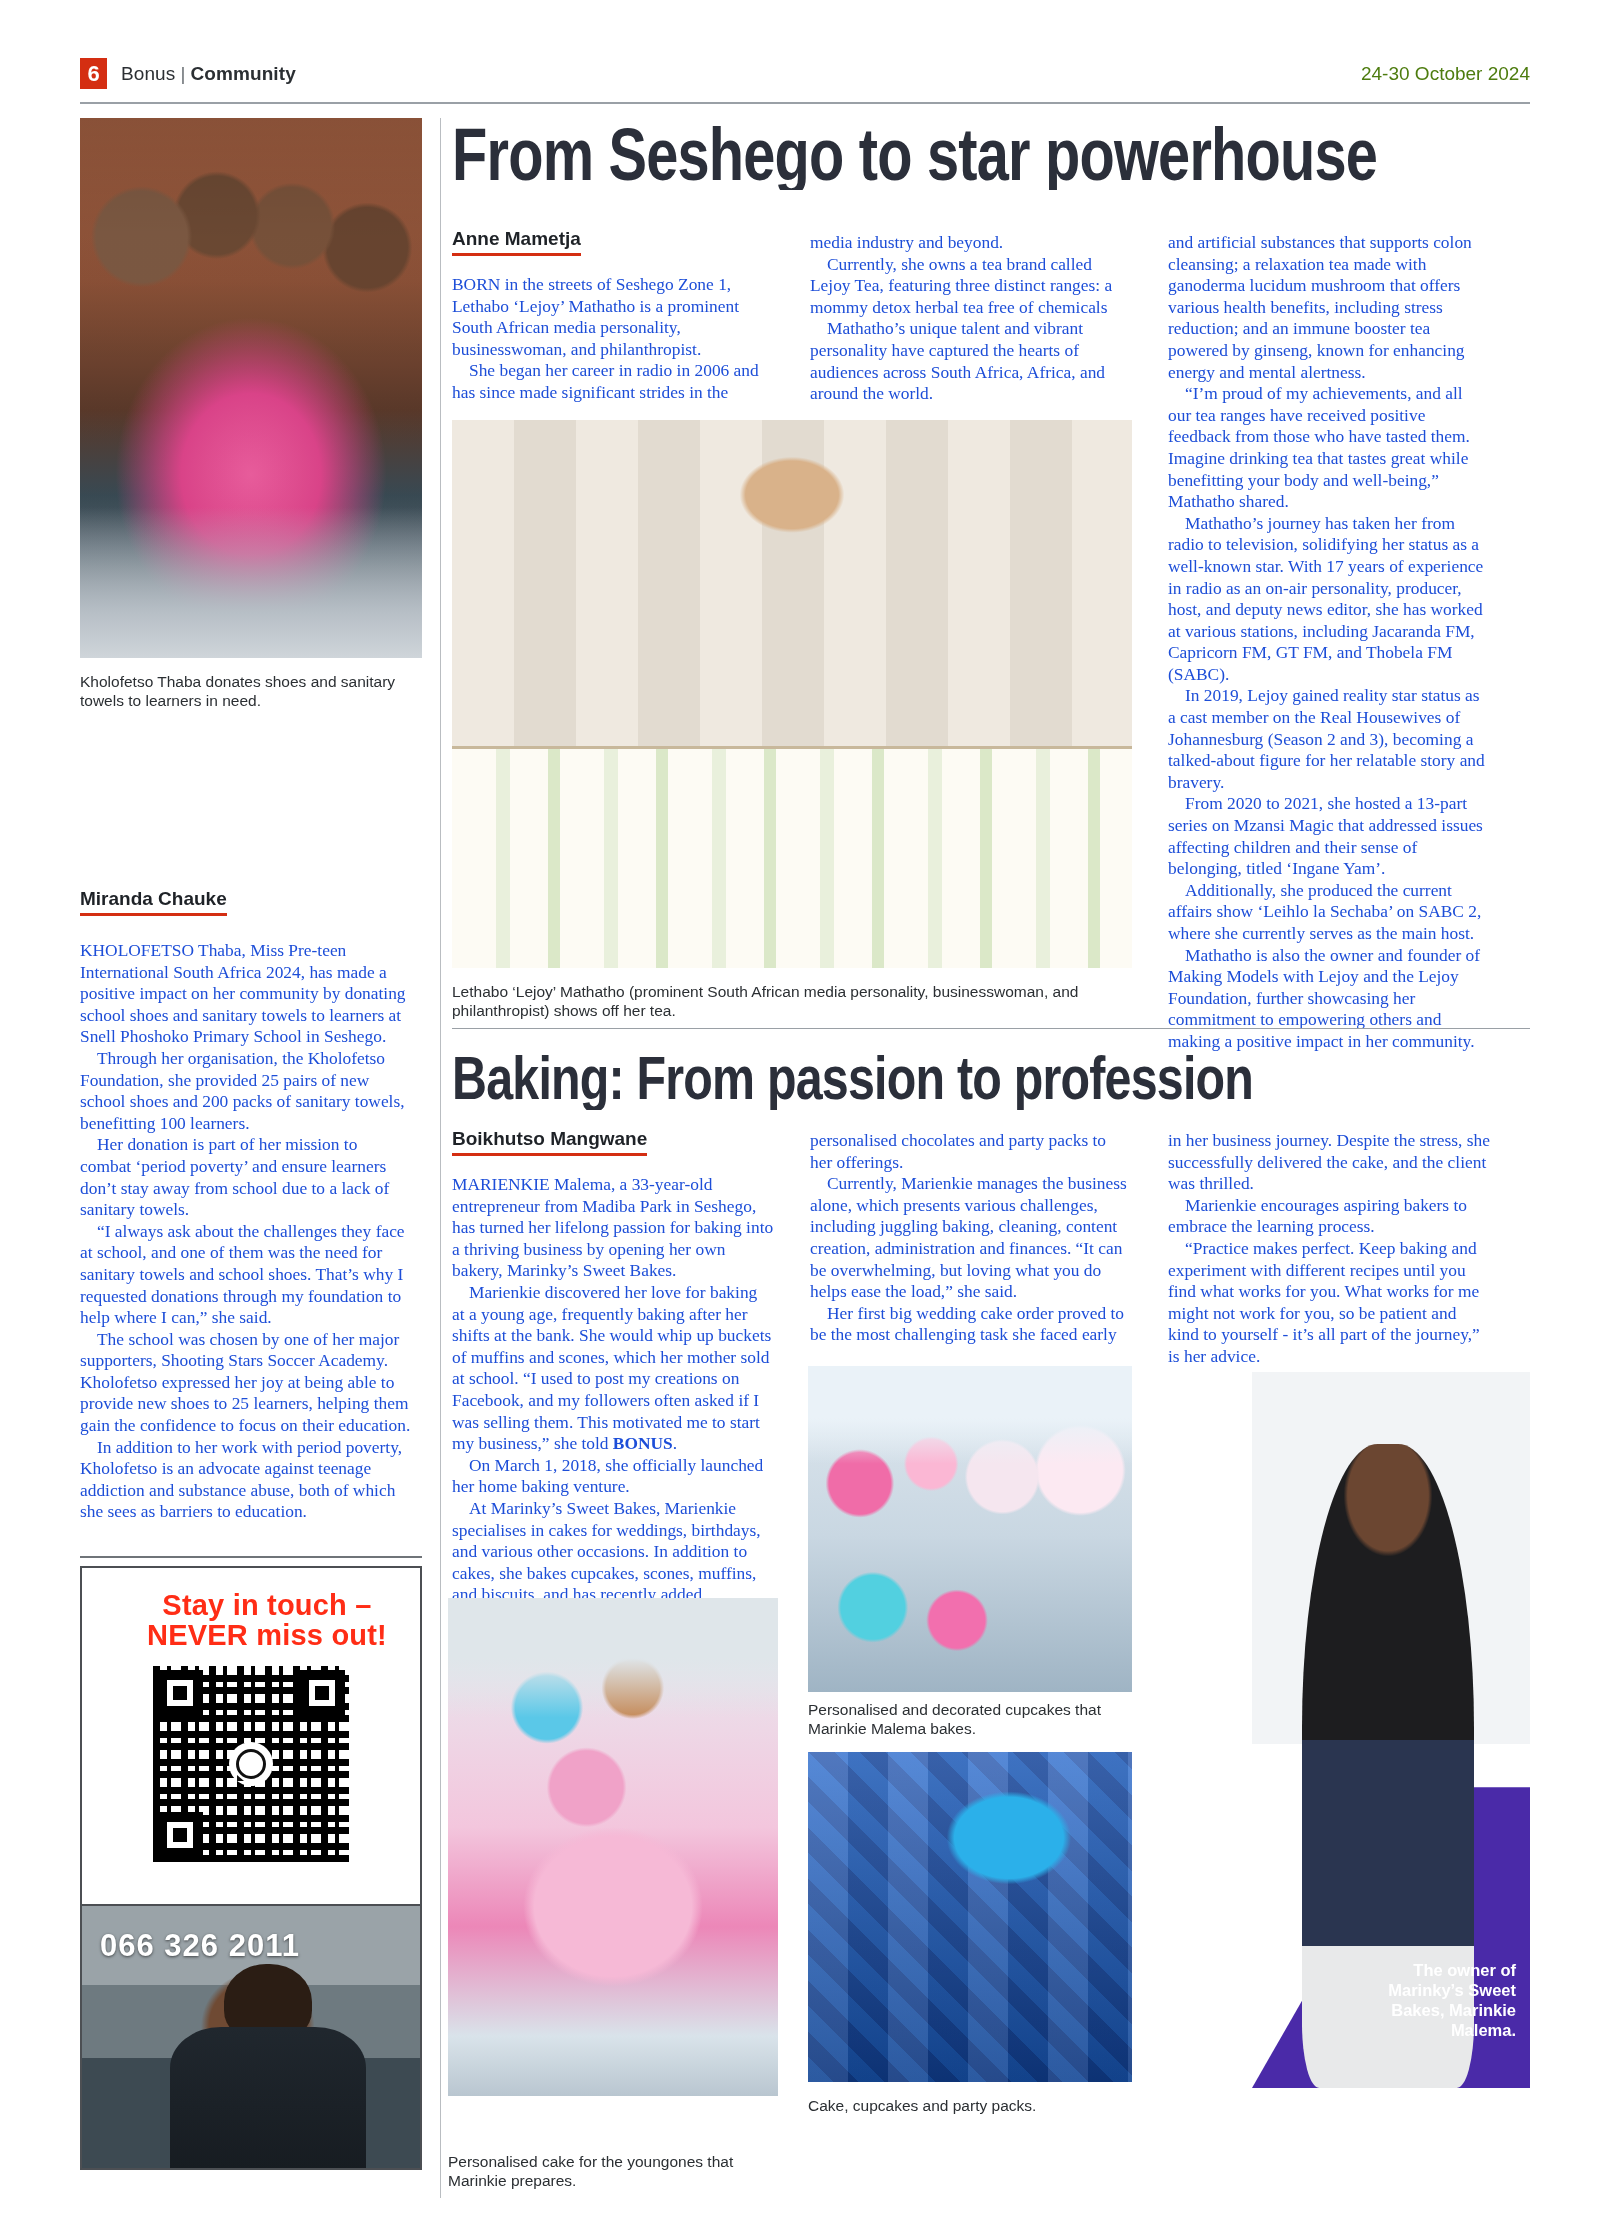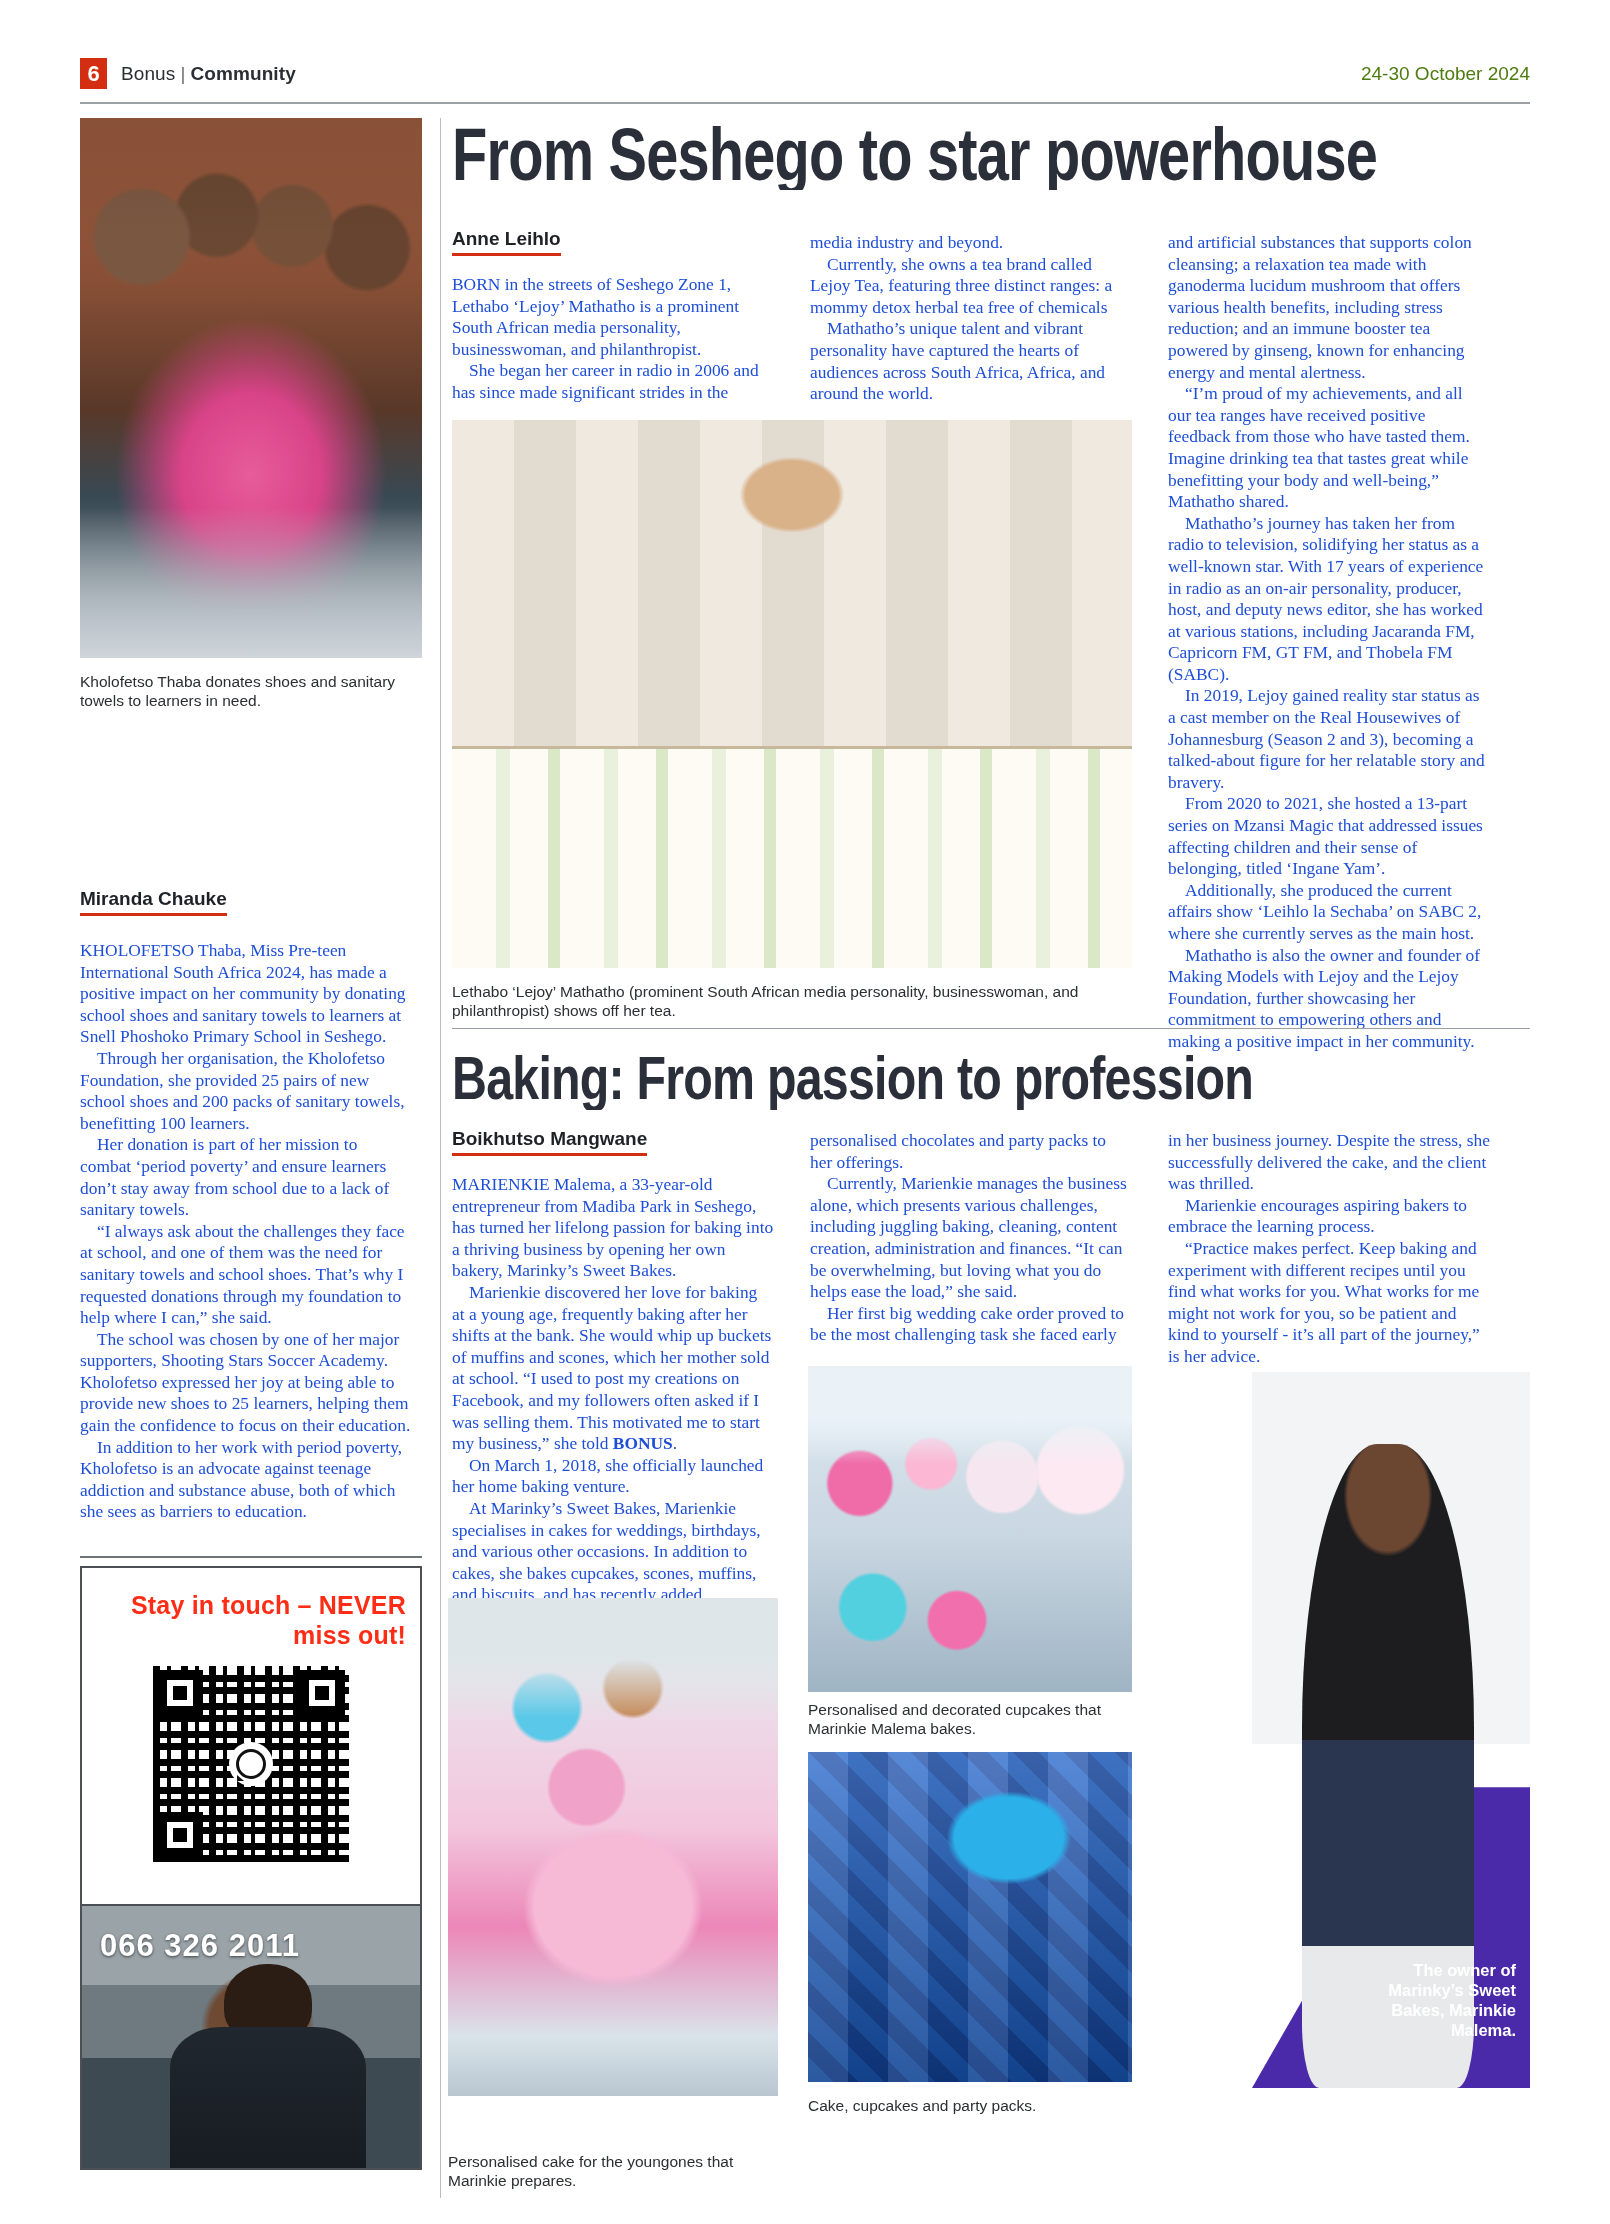--- a/index.html
+++ b/index.html
@@ -173,21 +173,21 @@
       linear-gradient(180deg, #1d1d1f 0 46%, #2a3550 46% 78%, #e8e9ea 78% 100%);
     border-radius: 44% 44% 10% 10%;
   }
 
   
   .qr-box {
     position:absolute; background:#fff; border:2px solid #4c4f53;
   }
   .qr-title {
     font-family:"Liberation Sans", sans-serif; font-weight:bold;
-    color:#ff2d16; font-size:25px; line-height:30px; text-align:right;
+    color:#ff2d16; font-size:29px; line-height:30px; text-align:center;
     letter-spacing:.2px;
     margin-left:32px;
   }
   .qr-code {
     width:196px; height:196px; margin:16px auto 0;
     background-color:#ffffff;
     background-image:
       repeating-linear-gradient(90deg,#000 0 7px,#fff 7px 14px,#000 14px 18px,#fff 18px 28px),
       repeating-linear-gradient(0deg,#000 0 7px,#fff 7px 12px,#000 12px 19px,#fff 19px 28px);
     background-blend-mode: multiply;
@@ -305,21 +305,21 @@
     <div class="phone-num" style="bottom:auto; top:22px;">066 326 2011</div>
   </div>
 
   <div class="vrule" style="left:440px; top:118px; height:2080px;"></div>
 
   <div style="position:absolute; left:452px; top:118px; width:1090px; height:72px; overflow:hidden;">
     <div class="hl-condensed" style="font-size:74px; line-height:74px;">From Seshego to star powerhouse</div>
   </div>
 
   <div style="position:absolute; left:452px; top:228px;">
-    <span class="byline">Anne Leihlo</span>
+    <span class="byline">Anne Mametja</span>
   </div>
 
   <div class="body-col" id="ls-c1" style="position:absolute; left:452px; top:274px; width:322px;">
       <p class="first">BORN in the streets of Seshego Zone 1, Lethabo ‘Lejoy’ Mathatho is a prominent South African media personality, businesswoman, and philanthropist.</p>
       <p>She began her career in radio in 2006 and has since made significant strides in the</p>
     </div>
   <div class="body-col" id="ls-c2" style="position:absolute; left:810px; top:232px; width:322px;">
       <p class="first">media industry and beyond.</p>
       <p>Currently, she owns a tea brand called Lejoy Tea, featuring three distinct ranges: a mommy detox herbal tea free of chemicals</p>
       <p>Mathatho’s unique talent and vibrant personality have captured the hearts of audiences across South Africa, Africa, and around the world.</p>

